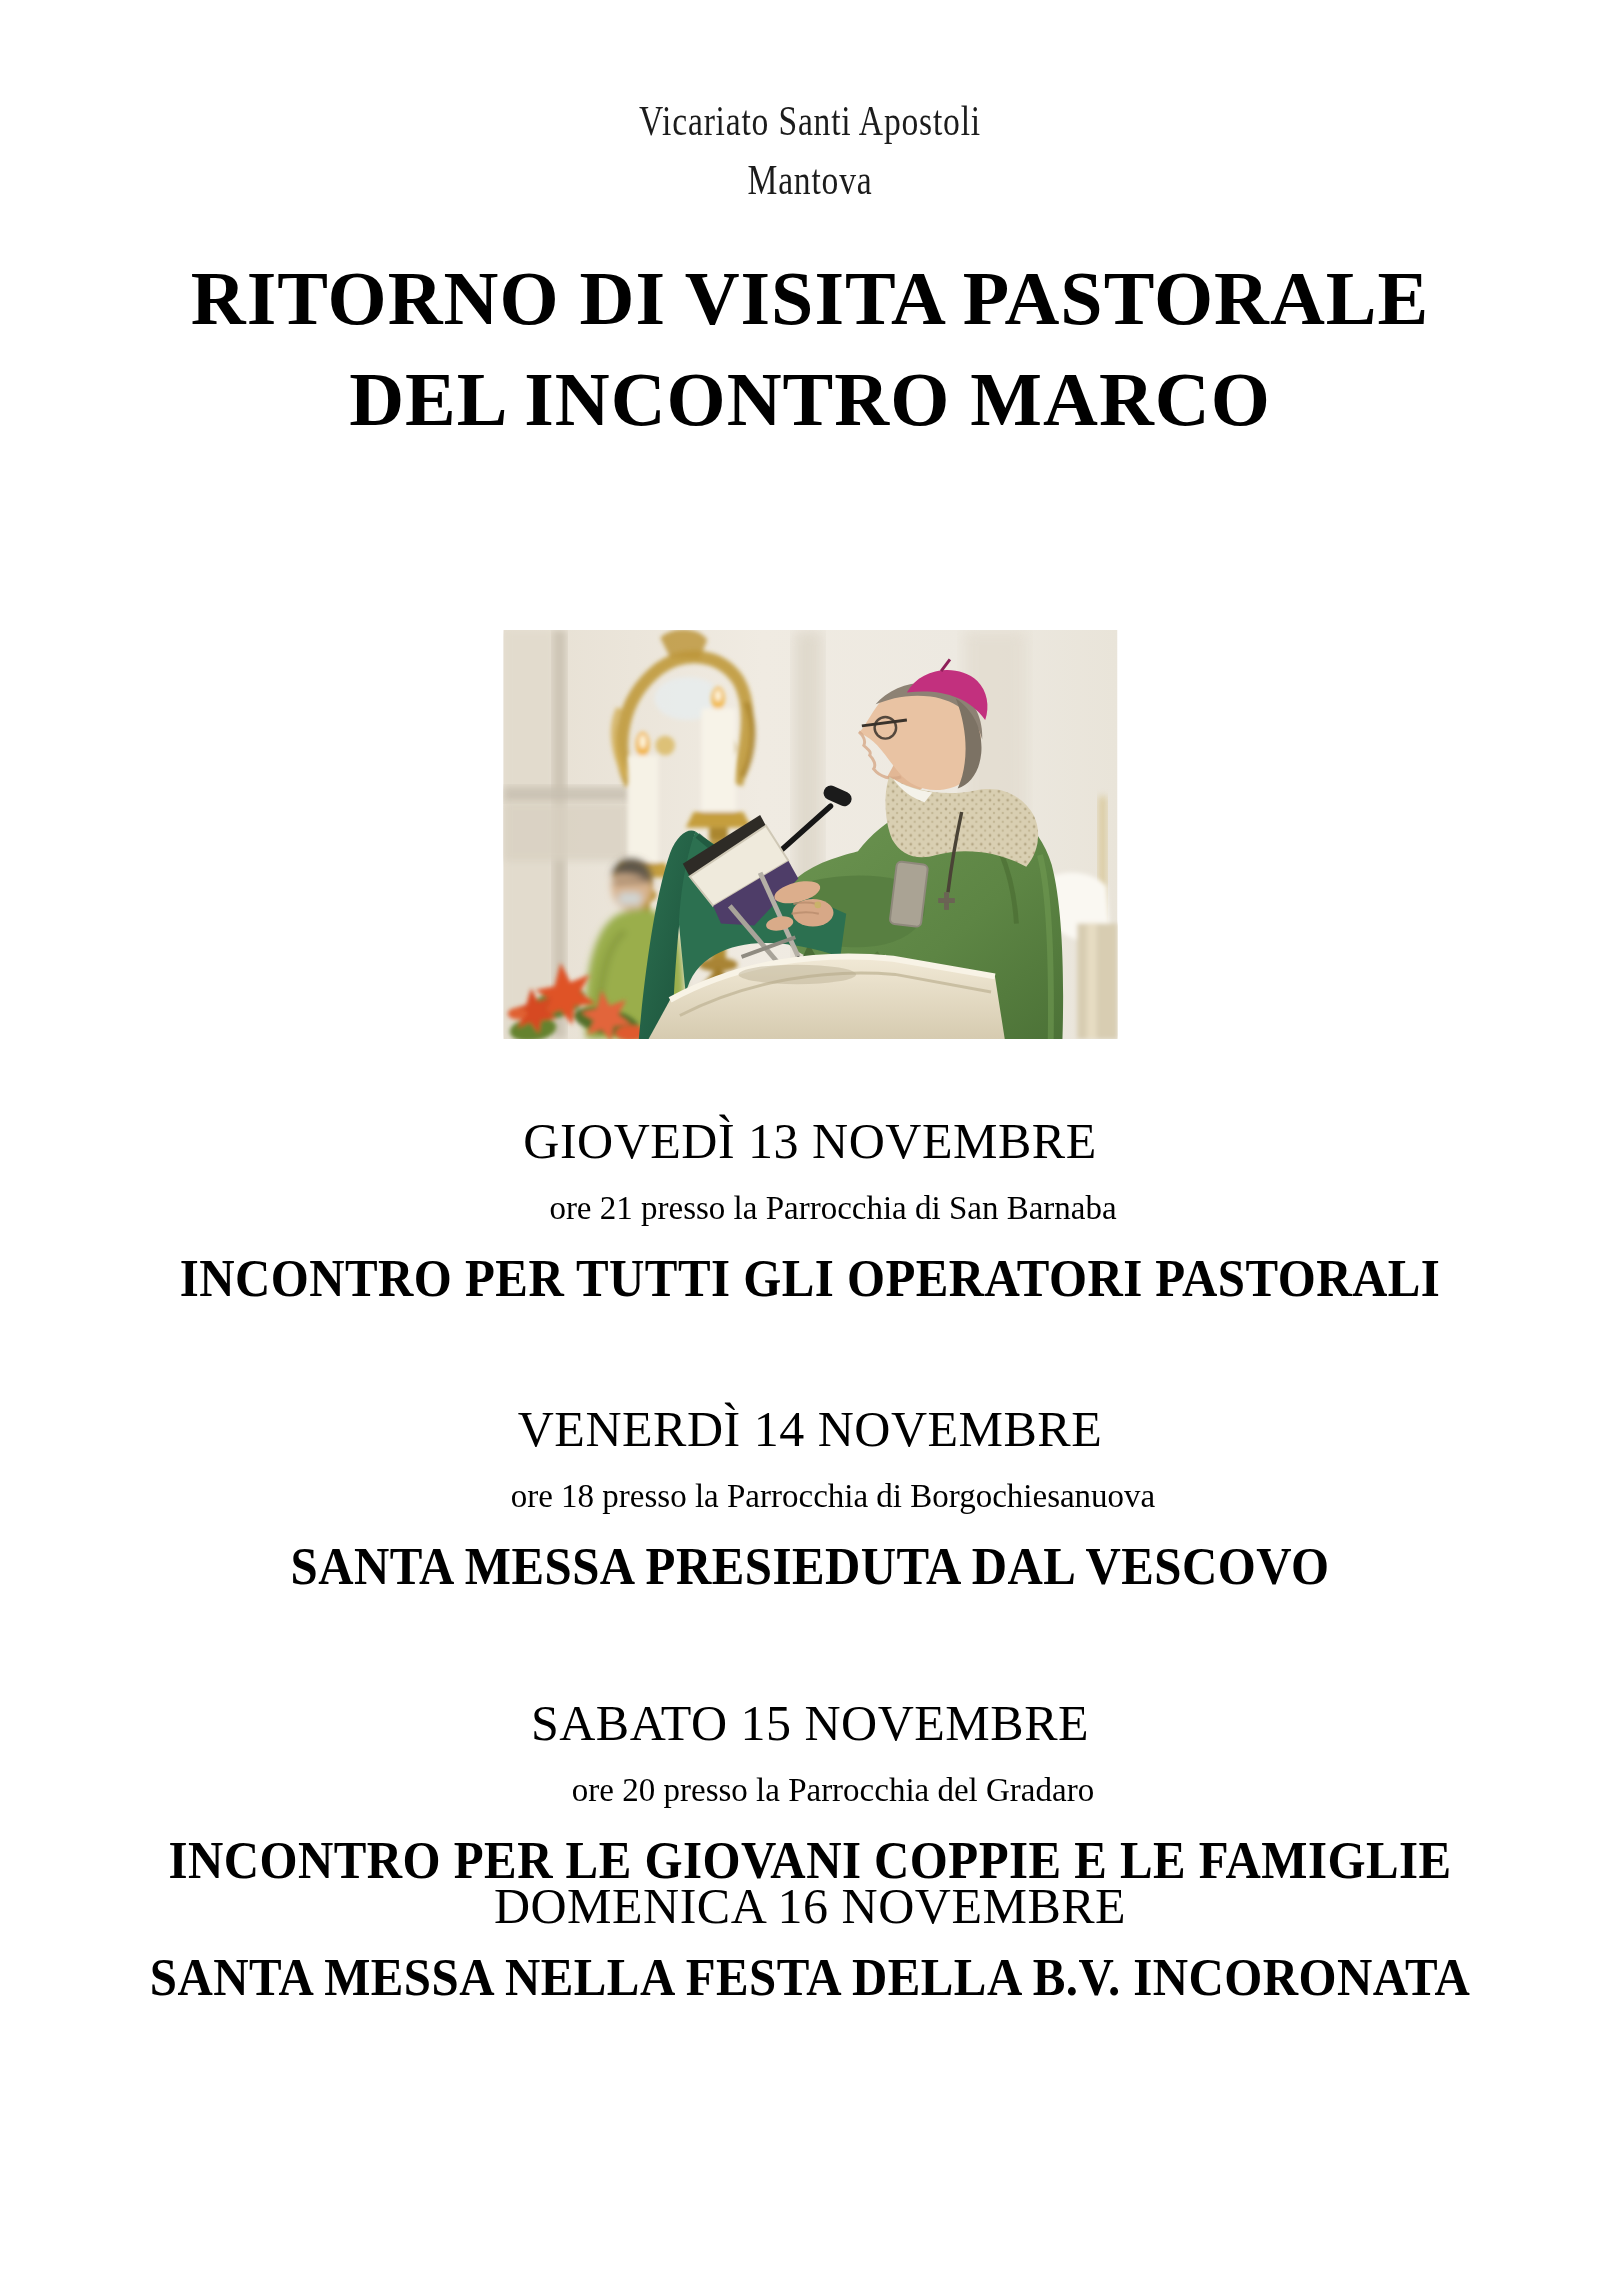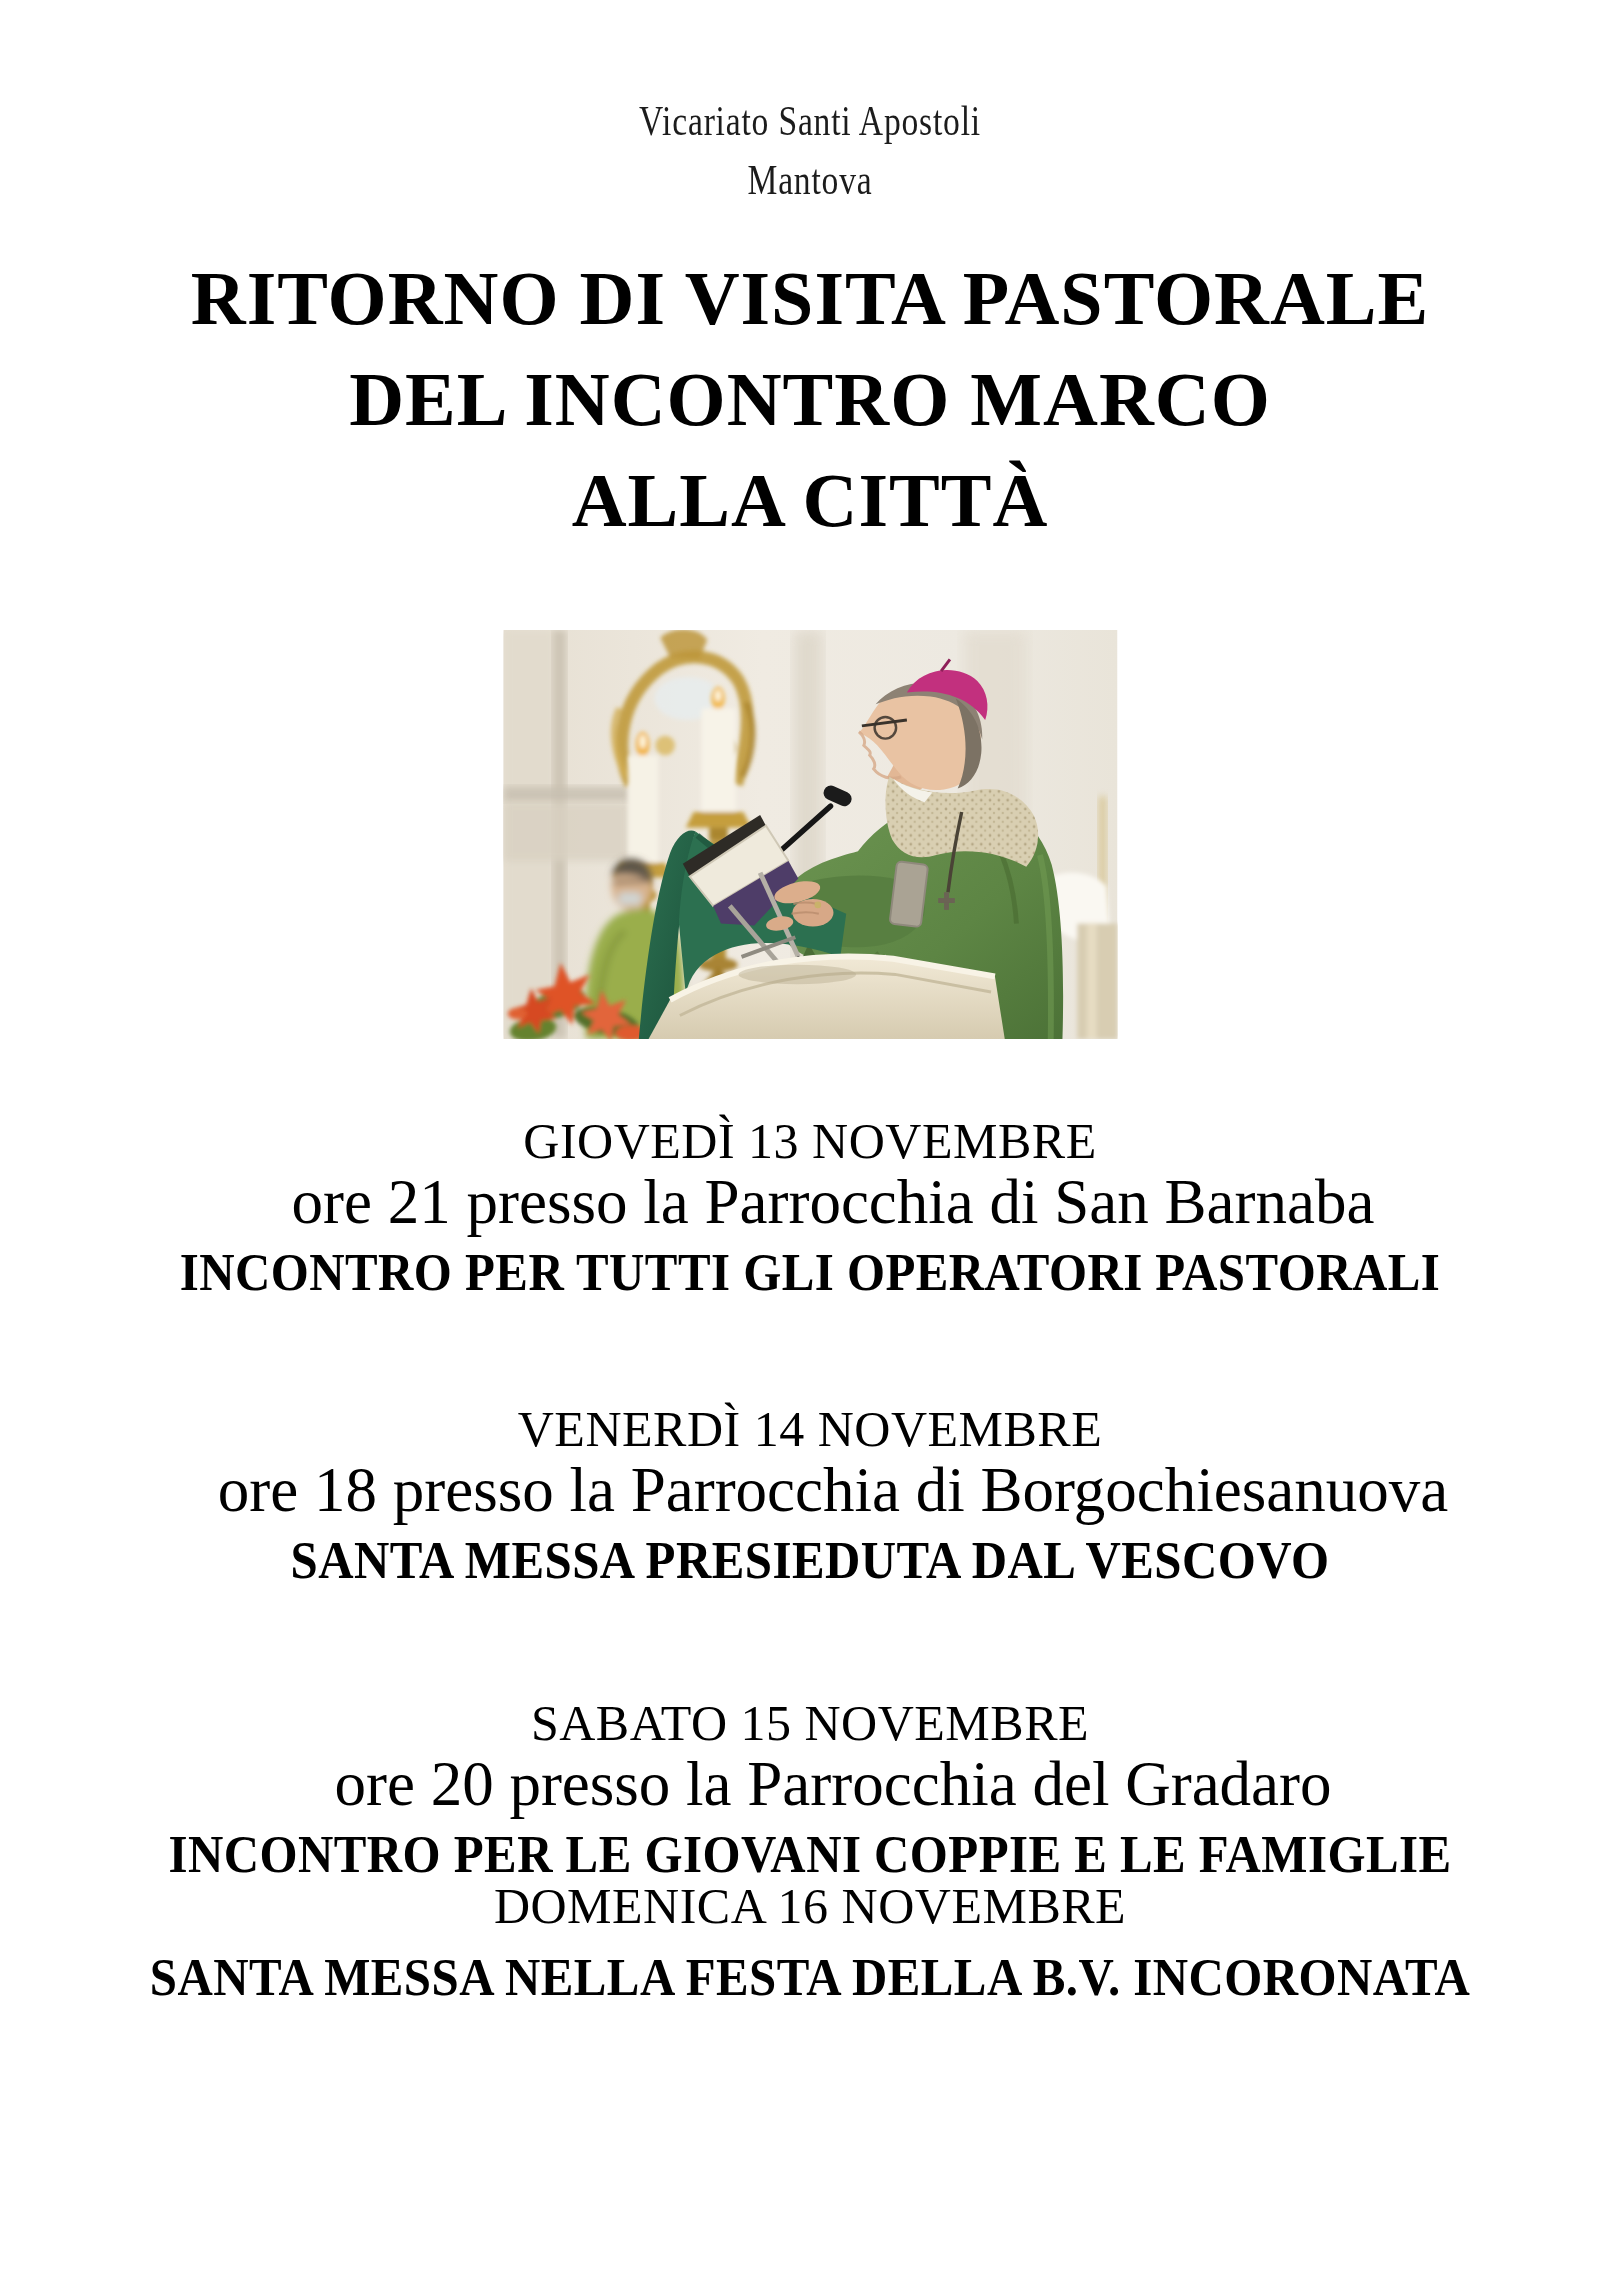--- a/index.html
+++ b/index.html
@@ -35,41 +35,40 @@
   .photo-wrap {
     position:absolute;
     left:503px; top:630px;
     width:615px; height:409px;
     overflow:hidden;
   }
   .photo-wrap svg { display:block; }
 
   .event { position:absolute; left:0; width:100%; text-align:center; }
   .event .date      { font-size:50px; line-height:61px; letter-spacing:0.5px; }
-  .event .venue     { font-size:63px; line-height:59px; margin-top:1px;padding-left:46px; }
+  .event .venue     { font-size:33px; line-height:59px; margin-top:7px;padding-left:46px; }
   .event .highlight {
     font-size:52px; line-height:63px; font-weight:bold;
     margin-top:8.8px; letter-spacing:0.5px;
     transform:scaleX(0.94); transform-origin:center;
   }
   #event-0 { top:1111px; }
   #event-1 { top:1399px; }
   #event-2 { top:1693px; }
   #event-3 { top:1876px; }
 </style>
 </head>
 <body>
 
 <div class="abs head-line" id="head1">Vicariato Santi Apostoli</div>
 <div class="abs head-line" id="head2">Mantova</div>
 
 <div class="abs title-block">
   <div>RITORNO DI VISITA PASTORALE</div>
   <div>DEL INCONTRO MARCO</div>
-  <div>ALLA CITTÀ</div>
 </div>
 
 <div class="photo-wrap">
   <svg width="615" height="409" viewBox="0 0 627 418" xmlns="http://www.w3.org/2000/svg">
     <defs>
       <linearGradient id="wall" x1="0" y1="0" x2="1" y2="0">
         <stop offset="0" stop-color="#e6dfd2"></stop>
         <stop offset="0.42" stop-color="#f0ebe2"></stop>
         <stop offset="0.75" stop-color="#ede9e1"></stop>
         <stop offset="1" stop-color="#e9e4d9"></stop>

